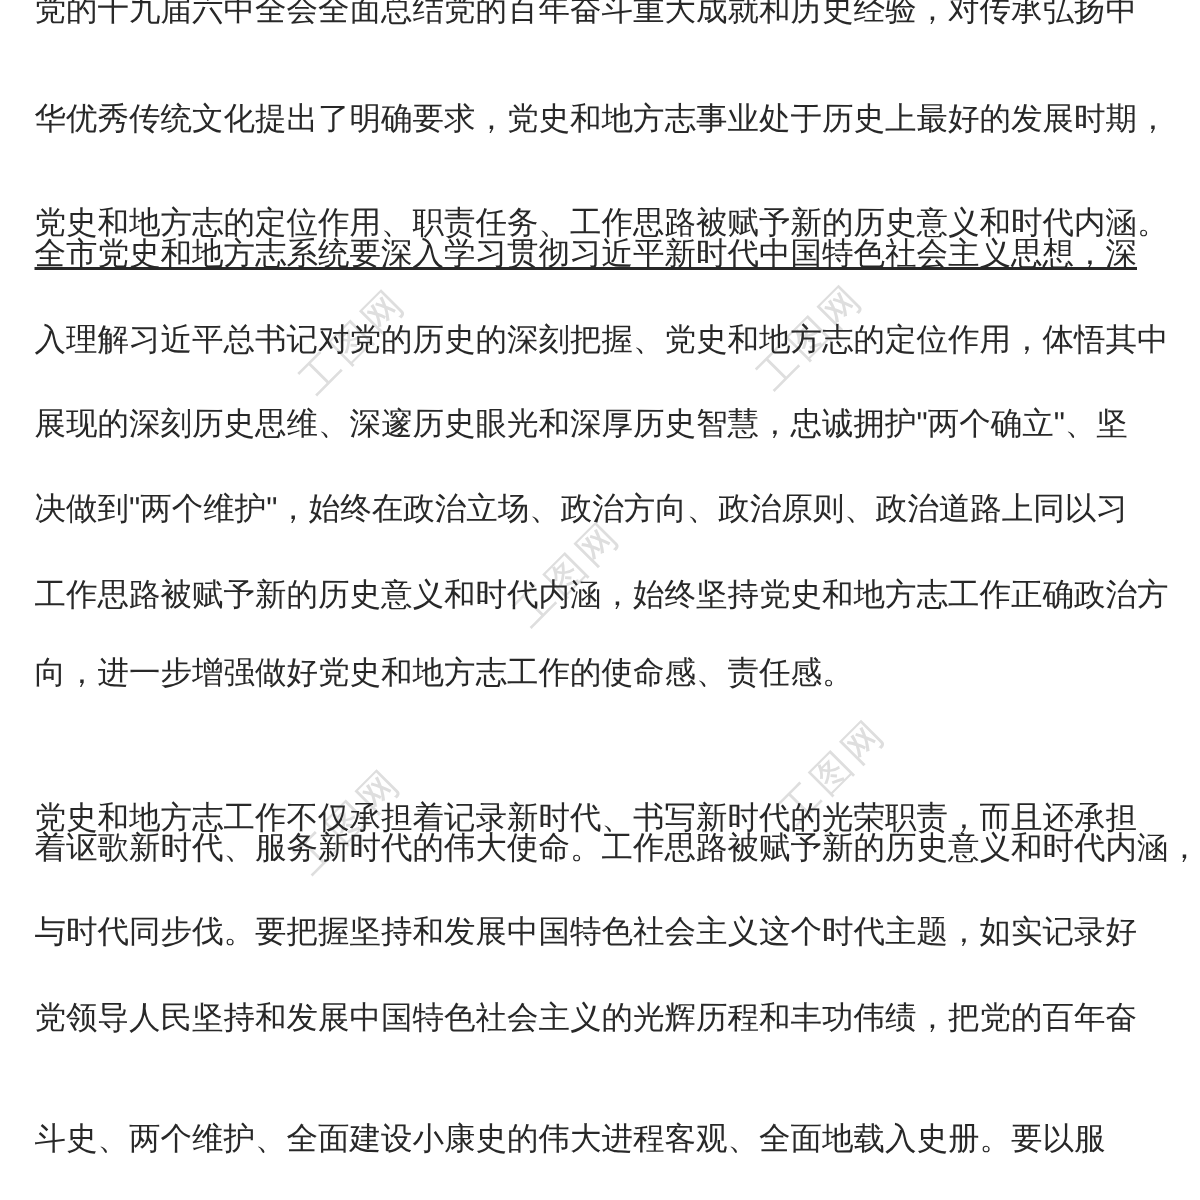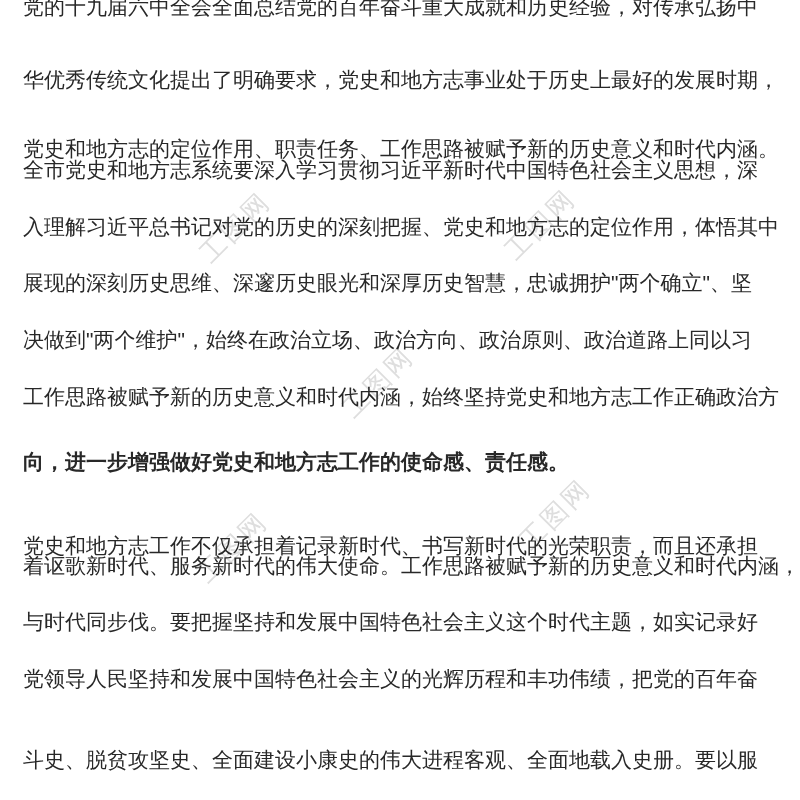--- a/index.html
+++ b/index.html
@@ -25,26 +25,26 @@
     font-size: 21px;
     line-height: 22px;
     letter-spacing: 0px;
     color: #282828;
     white-space: nowrap;
   }
   
   .l0  { top: -4px;  }
   .l1  { top: 45px; margin-top: 24px;  }
   .l2  { top: 102px; margin-top: 36px; }
-  .l3  { top: 159px; }
+  .l3  { top: 159px; text-decoration: underline; }
   .l4  { top: 216px; }
   .l5  { top: 272px; }
   .l6  { top: 329px; }
   .l7  { top: 386px; }
-  .l8  { top: 451px; font-weight: bold; }
+  .l8  { top: 438px; }
   .l9  { top: 499px; margin-top: 36px; }
   .l10 { top: 555px; }
   .l11 { top: 611px; }
   .l12 { top: 668px; }
   .l13 { top: 749px; }
 
   .watermark {
     position: absolute;
     color: #dedede;
     font-size: 26px;
@@ -81,15 +81,15 @@
   <div class="text-line l3">全市党史和地方志系统要深入学习贯彻习近平新时代中国特色社会主义思想，深</div>
   <div class="text-line l4">入理解习近平总书记对党的历史的深刻把握、党史和地方志的定位作用，体悟其中</div>
   <div class="text-line l5">展现的深刻历史思维、深邃历史眼光和深厚历史智慧，忠诚拥护"两个确立"、坚</div>
   <div class="text-line l6">决做到"两个维护"，始终在政治立场、政治方向、政治原则、政治道路上同以习</div>
   <div class="text-line l7">工作思路被赋予新的历史意义和时代内涵，始终坚持党史和地方志工作正确政治方</div>
   <div class="text-line l8">向，进一步增强做好党史和地方志工作的使命感、责任感。</div>
   <div class="text-line l9">党史和地方志工作不仅承担着记录新时代、书写新时代的光荣职责，而且还承担</div>
   <div class="text-line l10">着讴歌新时代、服务新时代的伟大使命。工作思路被赋予新的历史意义和时代内涵，</div>
   <div class="text-line l11">与时代同步伐。要把握坚持和发展中国特色社会主义这个时代主题，如实记录好</div>
   <div class="text-line l12">党领导人民坚持和发展中国特色社会主义的光辉历程和丰功伟绩，把党的百年奋</div>
-  <div class="text-line l13">斗史、脱贫攻坚史、全面建设小康史的伟大进程客观、全面地载入史册。要以服</div>
+  <div class="text-line l13">斗史、两个维护、全面建设小康史的伟大进程客观、全面地载入史册。要以服</div>
 
 </div>
 
 </body></html>

